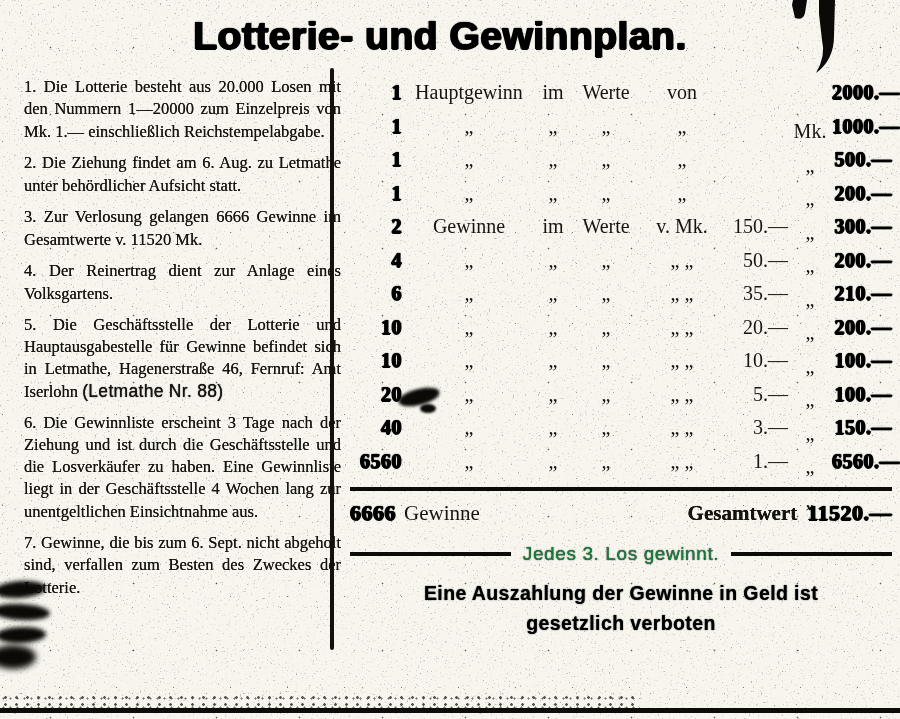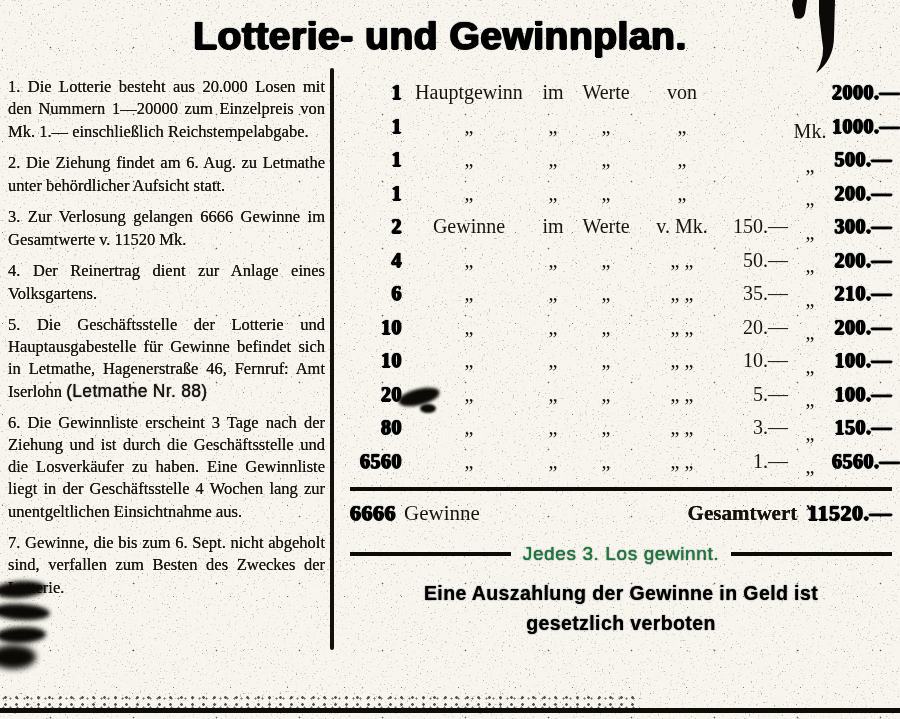--- a/index.html
+++ b/index.html
@@ -23,21 +23,21 @@
 
   .title{
     position:absolute;left:140px;top:14px;width:600px;text-align:center;
     font-family:"Liberation Sans",sans-serif;font-weight:700;font-size:39px;
     letter-spacing:.5px;color:#000;
     text-shadow:0 0 1.5px #000,1px 0 0 #000,-1px 0 0 #000,0 1px 0 #000;
     white-space:nowrap;
   }
 
   .left-col{
-    position:absolute;left:8px;top:76px;width:317px;
+    position:absolute;left:24px;top:76px;width:317px;
     font-size:16.5px;line-height:22px;text-align:justify;
     text-shadow:0 0 .5px rgba(0,0,0,.85);
   }
   .left-col p{margin:0 0 9px 0;}
   .cond-bold{
     font-family:"Liberation Sans",sans-serif;font-weight:400;font-size:17.5px;
     letter-spacing:.3px;text-shadow:0 0 1px #000;
   }
 
   .divider{
@@ -219,21 +219,21 @@
         <span class="cell-qty blot">20</span>
         <span class="cell-w">„</span>
         <span class="cell-w">„</span>
         <span class="cell-w">„</span>
         <span class="cell-w">„ „</span>
         <span class="cell-price">5.—</span>
         <span class="cell-mk">„</span>
         <span class="cell-val blot">100.—</span>
       </div>
     <div class="prow">
-        <span class="cell-qty blot">80</span>
+        <span class="cell-qty blot">40</span>
         <span class="cell-w">„</span>
         <span class="cell-w">„</span>
         <span class="cell-w">„</span>
         <span class="cell-w">„ „</span>
         <span class="cell-price">3.—</span>
         <span class="cell-mk">„</span>
         <span class="cell-val blot">150.—</span>
       </div>
     <div class="prow">
         <span class="cell-qty blot">6560</span>

